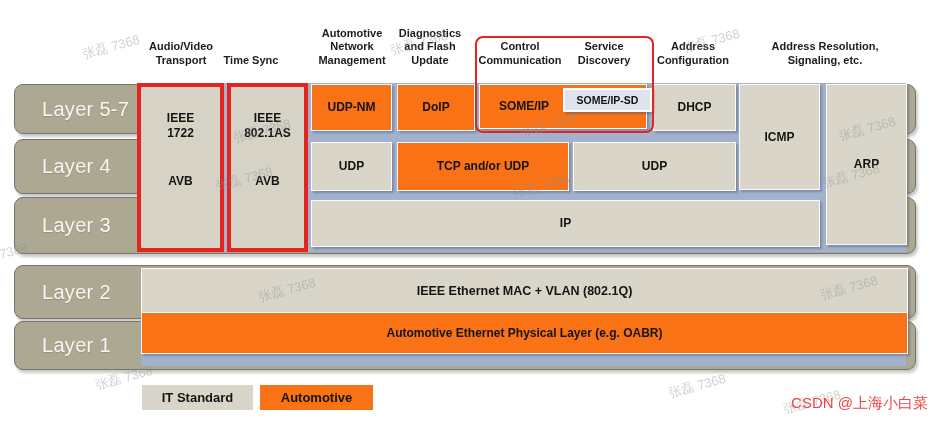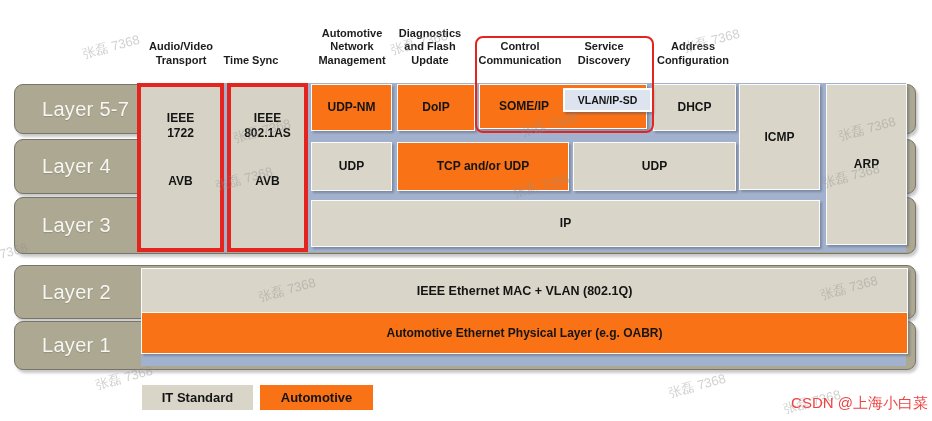--- a/index.html
+++ b/index.html
@@ -77,20 +77,22 @@
 Management</div>
   <div class="hdr" style="left:385px;width:90px;">Diagnostics
 and Flash
 Update</div>
   <div class="hdr" style="left:465px;width:110px;">Control
 Communication</div>
   <div class="hdr" style="left:559px;width:90px;">Service
 Discovery</div>
   <div class="hdr" style="left:643px;width:100px;">Address
 Configuration</div>
+  <div class="hdr" style="left:740px;width:170px;">Address Resolution,
+Signaling, etc.</div>
 
   <div class="row" style="top:84px;height:48px;">
       <span class="rowlabel">Layer 5-7</span>
     </div>
   <div class="row" style="top:139px;height:53px;">
       <span class="rowlabel">Layer 4</span>
     </div>
   <div class="row" style="top:197px;height:55px;">
       <span class="rowlabel">Layer 3</span>
     </div>
@@ -113,21 +115,21 @@
     <span>IEEE
 802.1AS</span>
     <span class="avb">AVB</span>
   </div>
 
   <div class="box auto" style="left:311px;top:84px;width:79px;height:45px;">UDP-NM</div>
   <div class="box auto" style="left:397px;top:84px;width:76px;height:45px;">DoIP</div>
   <div class="box auto" style="left:479px;top:84px;width:166px;height:43px;">
     <span class="someip-label">SOME/IP</span>
   </div>
-  <div class="box sdbox" style="left:563px;top:88px;width:85px;height:20px;">VLAN/IP-SD</div>
+  <div class="box sdbox" style="left:563px;top:88px;width:85px;height:20px;">SOME/IP-SD</div>
   <div class="box it" style="left:653px;top:84px;width:81px;height:45px;">DHCP</div>
   <div class="box it" style="left:739px;top:84px;width:79px;height:104px;">ICMP</div>
   <div class="box it" style="left:826px;top:84px;width:79px;height:159px;">ARP</div>
 
   <div class="box it" style="left:311px;top:142px;width:79px;height:47px;">UDP</div>
   <div class="box auto" style="left:397px;top:142px;width:170px;height:47px;">TCP and/or UDP</div>
   <div class="box it" style="left:573px;top:142px;width:161px;height:47px;">UDP</div>
 
   <div class="box it" style="left:311px;top:200px;width:507px;height:45px;">IP</div>
 

